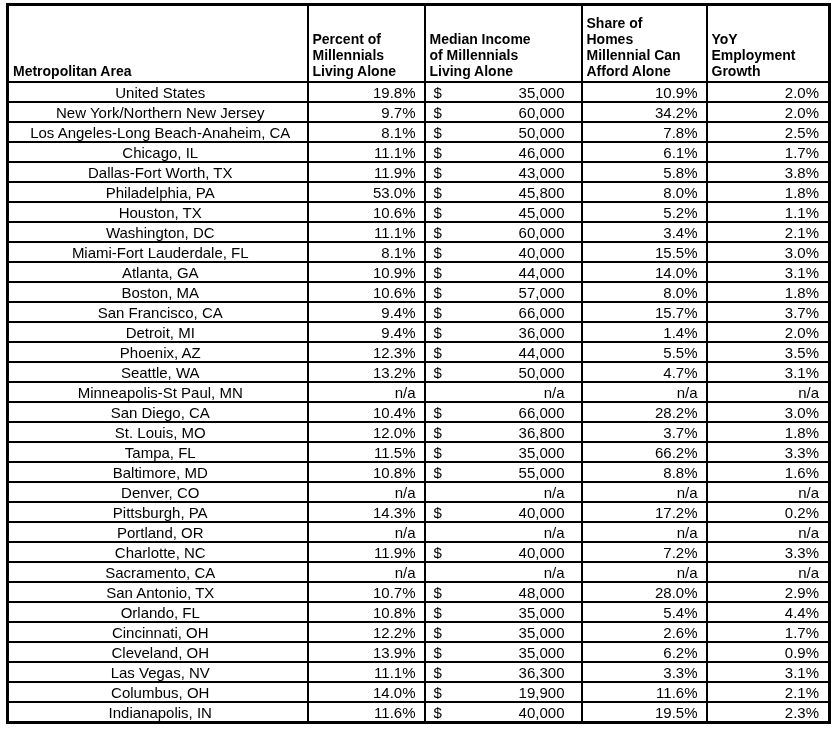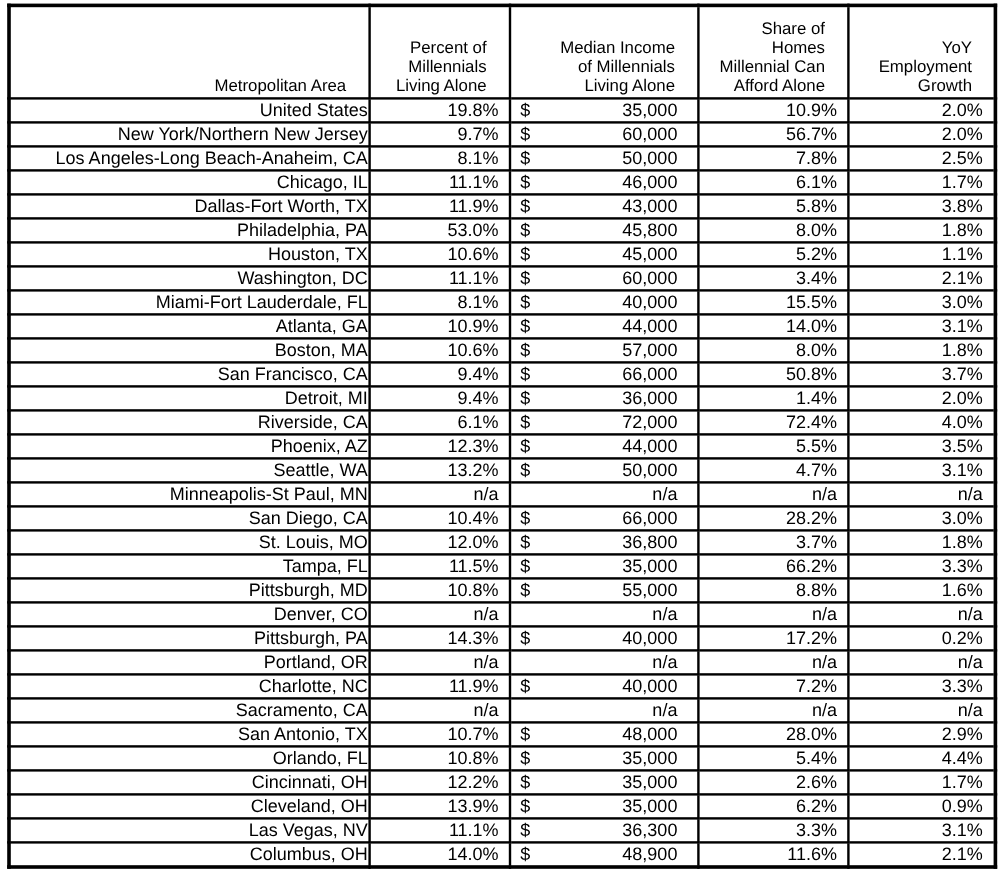--- a/index.html
+++ b/index.html
@@ -18,36 +18,36 @@
     width: 825px;
     border: 3px solid #000;
   }
   .tbl th, .tbl td {
     border: 2px solid #000;
     color: #000;
     overflow: hidden;
   }
   .tbl th {
     font-size: 14px;
-    font-weight: normal;
+    font-weight: bold;
     line-height: 16px;
-    text-align: right;
+    text-align: left;
     vertical-align: bottom;
     padding: 2px 18px 2px 4px;
     white-space: pre-line;
     height: 71px;
   }
   .tbl td {
     font-size: 15px;
     height: 18px;
     padding: 0;
     white-space: nowrap;
     vertical-align: middle;
   }
-  td.metro { text-align: right; padding-left: 5px; }
+  td.metro { text-align: center; padding-left: 5px; }
   td.num   { text-align: right; padding-right: 8px; }
   td.yoy   { padding-right: 9px; }
   td.inc   { text-align: right; padding-right: 16px; position: relative; }
   td.inc .cur {
     position: absolute;
     left: 8px;
     top: 50%;
     transform: translateY(-50%);
   }
 </style>
@@ -86,21 +86,21 @@
           <td class="metro">United States</td>
           <td class="num">19.8%</td>
           <td class="inc"><span class="cur">$</span><span>35,000</span></td>
           <td class="num">10.9%</td>
           <td class="num yoy">2.0%</td>
         </tr>
         <tr>
           <td class="metro">New York/Northern New Jersey</td>
           <td class="num">9.7%</td>
           <td class="inc"><span class="cur">$</span><span>60,000</span></td>
-          <td class="num">56.7%</td>
+          <td class="num">34.2%</td>
           <td class="num yoy">2.0%</td>
         </tr>
         <tr>
           <td class="metro">Los Angeles-Long Beach-Anaheim, CA</td>
           <td class="num">8.1%</td>
           <td class="inc"><span class="cur">$</span><span>50,000</span></td>
           <td class="num">7.8%</td>
           <td class="num yoy">2.5%</td>
         </tr>
         <tr>
@@ -156,38 +156,31 @@
           <td class="metro">Boston, MA</td>
           <td class="num">10.6%</td>
           <td class="inc"><span class="cur">$</span><span>57,000</span></td>
           <td class="num">8.0%</td>
           <td class="num yoy">1.8%</td>
         </tr>
         <tr>
           <td class="metro">San Francisco, CA</td>
           <td class="num">9.4%</td>
           <td class="inc"><span class="cur">$</span><span>66,000</span></td>
-          <td class="num">50.8%</td>
+          <td class="num">15.7%</td>
           <td class="num yoy">3.7%</td>
         </tr>
         <tr>
           <td class="metro">Detroit, MI</td>
           <td class="num">9.4%</td>
           <td class="inc"><span class="cur">$</span><span>36,000</span></td>
           <td class="num">1.4%</td>
           <td class="num yoy">2.0%</td>
         </tr>
         <tr>
-          <td class="metro">Riverside, CA</td>
-          <td class="num">6.1%</td>
-          <td class="inc"><span class="cur">$</span><span>72,000</span></td>
-          <td class="num">72.4%</td>
-          <td class="num yoy">4.0%</td>
-        </tr>
-        <tr>
           <td class="metro">Phoenix, AZ</td>
           <td class="num">12.3%</td>
           <td class="inc"><span class="cur">$</span><span>44,000</span></td>
           <td class="num">5.5%</td>
           <td class="num yoy">3.5%</td>
         </tr>
         <tr>
           <td class="metro">Seattle, WA</td>
           <td class="num">13.2%</td>
           <td class="inc"><span class="cur">$</span><span>50,000</span></td>
@@ -216,21 +209,21 @@
           <td class="num yoy">1.8%</td>
         </tr>
         <tr>
           <td class="metro">Tampa, FL</td>
           <td class="num">11.5%</td>
           <td class="inc"><span class="cur">$</span><span>35,000</span></td>
           <td class="num">66.2%</td>
           <td class="num yoy">3.3%</td>
         </tr>
         <tr>
-          <td class="metro">Pittsburgh, MD</td>
+          <td class="metro">Baltimore, MD</td>
           <td class="num">10.8%</td>
           <td class="inc"><span class="cur">$</span><span>55,000</span></td>
           <td class="num">8.8%</td>
           <td class="num yoy">1.6%</td>
         </tr>
         <tr>
           <td class="metro">Denver, CO</td>
           <td class="num">n/a</td>
           <td class="inc"><span class="cur"></span><span>n/a</span></td>
           <td class="num">n/a</td>
@@ -295,19 +288,26 @@
         <tr>
           <td class="metro">Las Vegas, NV</td>
           <td class="num">11.1%</td>
           <td class="inc"><span class="cur">$</span><span>36,300</span></td>
           <td class="num">3.3%</td>
           <td class="num yoy">3.1%</td>
         </tr>
         <tr>
           <td class="metro">Columbus, OH</td>
           <td class="num">14.0%</td>
-          <td class="inc"><span class="cur">$</span><span>48,900</span></td>
+          <td class="inc"><span class="cur">$</span><span>19,900</span></td>
           <td class="num">11.6%</td>
           <td class="num yoy">2.1%</td>
+        </tr>
+        <tr>
+          <td class="metro">Indianapolis, IN</td>
+          <td class="num">11.6%</td>
+          <td class="inc"><span class="cur">$</span><span>40,000</span></td>
+          <td class="num">19.5%</td>
+          <td class="num yoy">2.3%</td>
         </tr>
       </tbody>
   </table>
 </div>
 
 </body></html>

